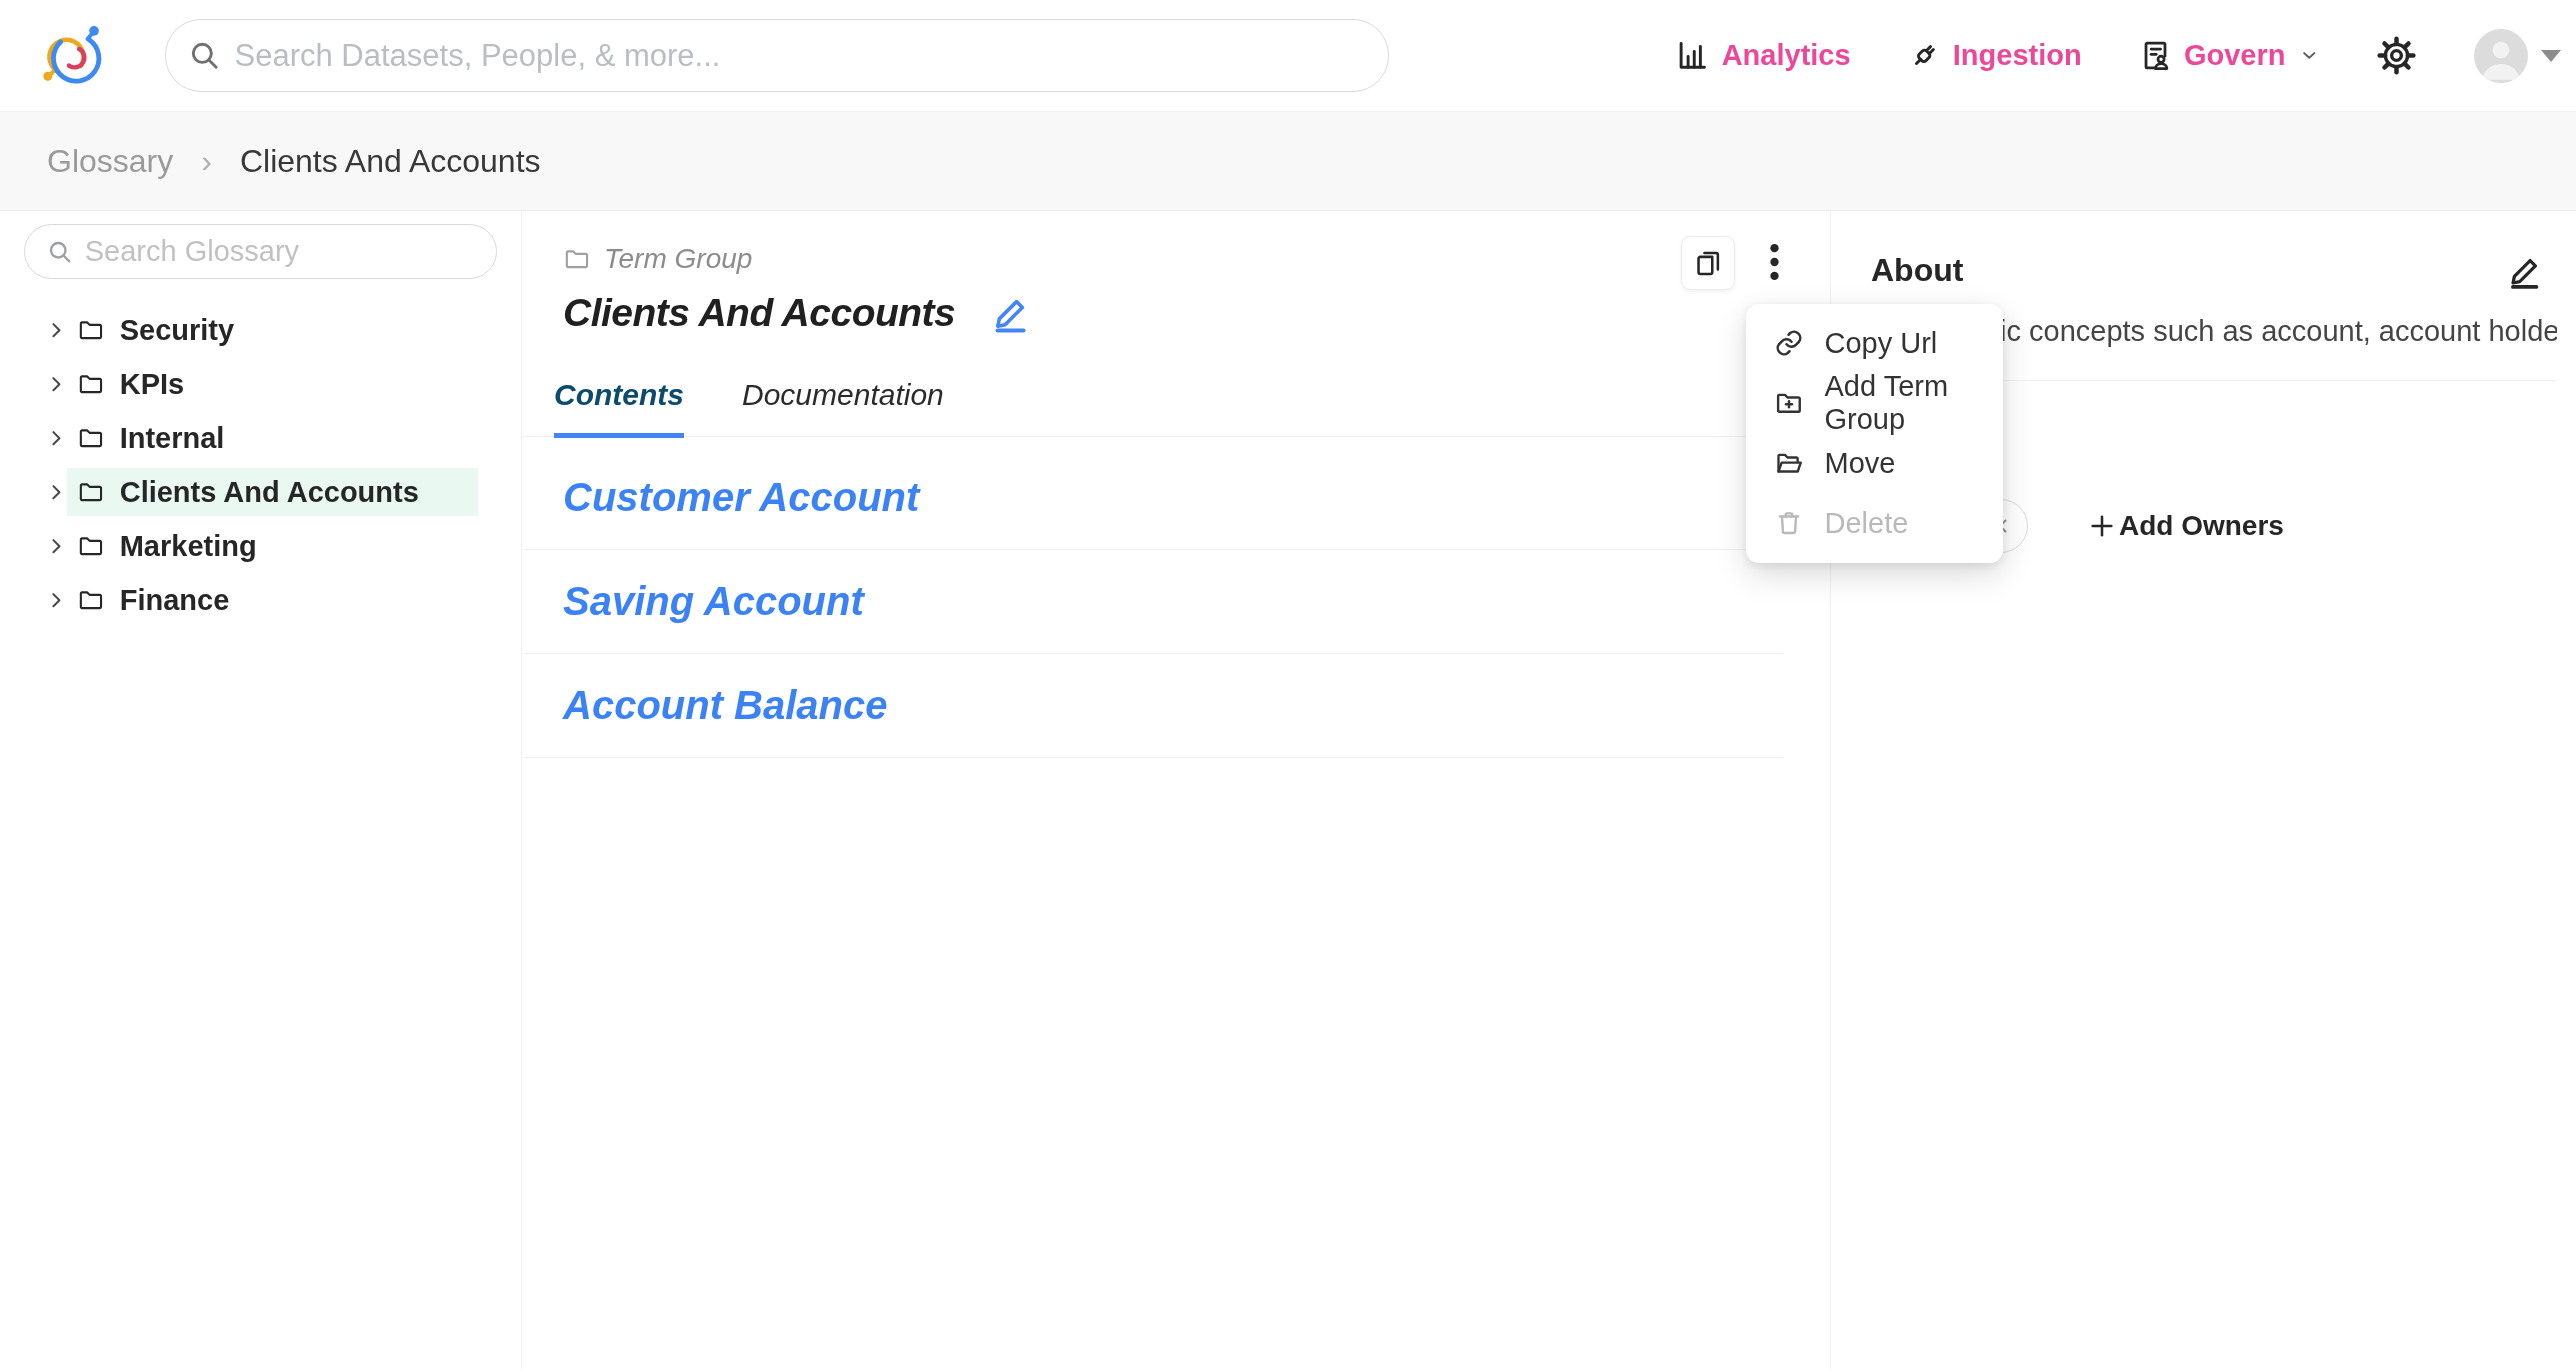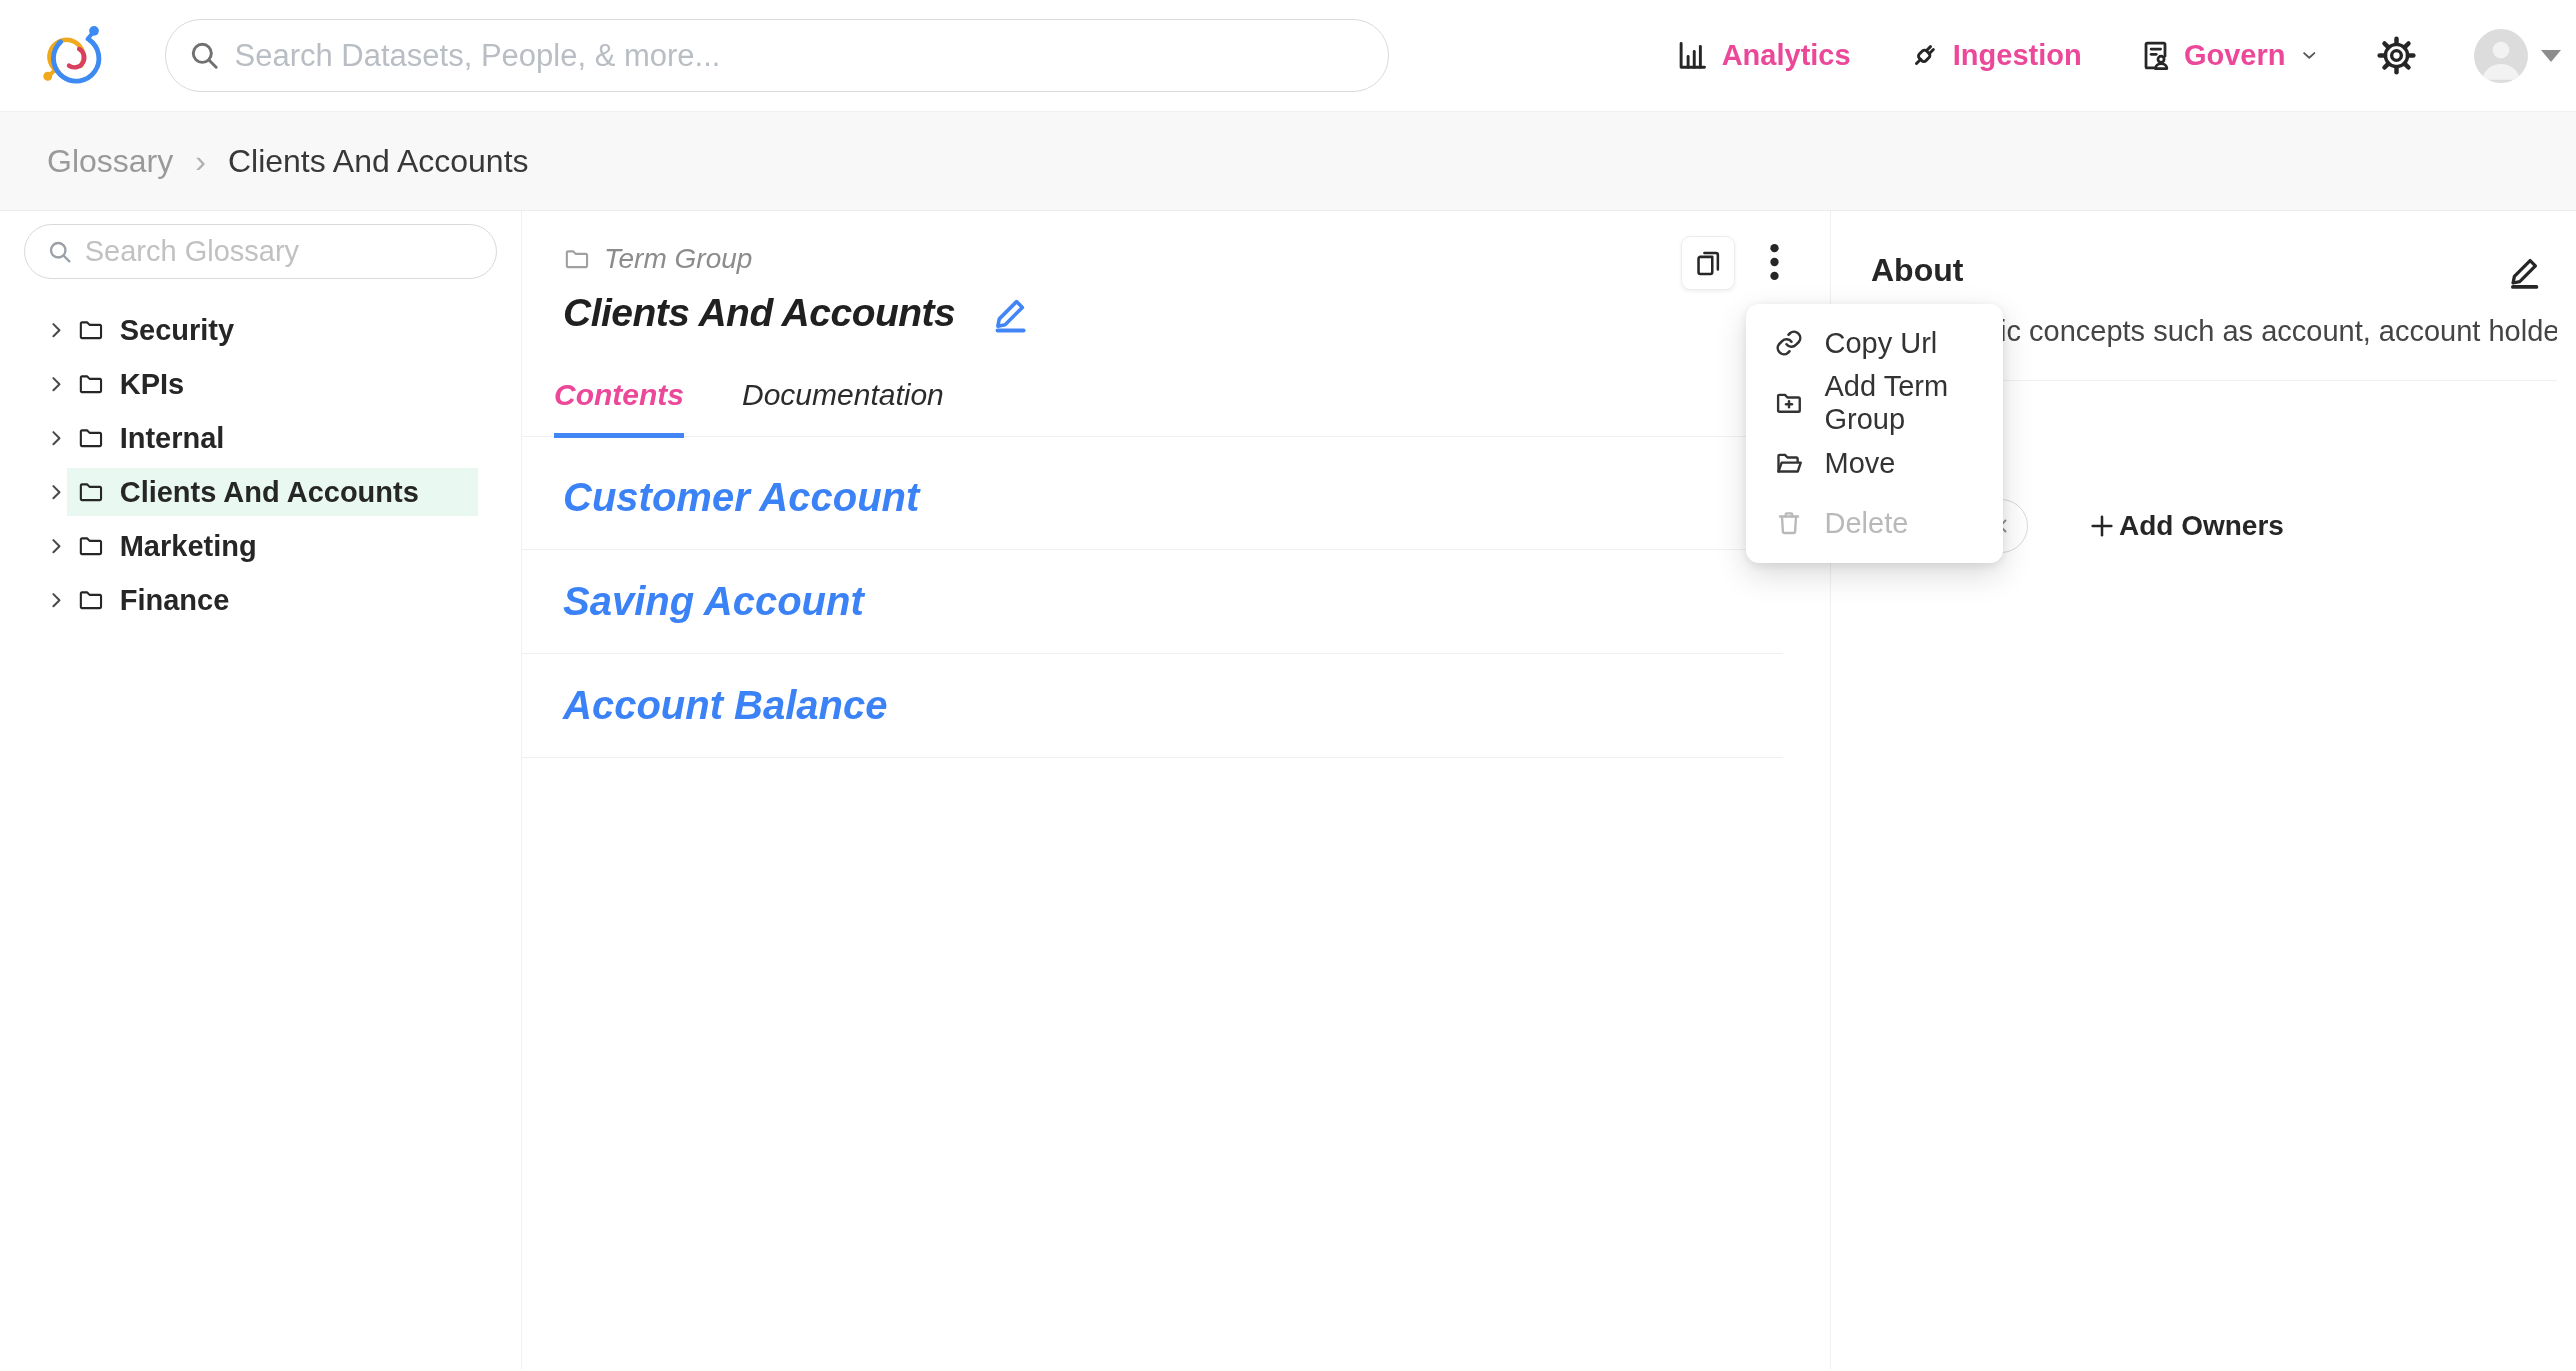--- a/index.html
+++ b/index.html
@@ -40,21 +40,21 @@
   .avatar-wrap { display: flex; align-items: center; gap: 13px; cursor: pointer; }
   .avatar-caret {
     width: 0; height: 0;
     border-left: 10.3px solid transparent; border-right: 10.3px solid transparent;
     border-top: 12px solid #8c8c8c;
   }
 
   
   .breadcrumb-bar {
     height: 99px; background: #f8f8f8; border-bottom: 1.9px solid #ececec;
-    display: flex; align-items: center; padding-left: 47px; gap: 22px;
+    display: flex; align-items: center; padding-left: 47px; gap: 28px;
   }
   .crumb-root { font-size: 32px; color: #9a9a9a; cursor: pointer; }
   .crumb-sep { font-size: 32px; color: #b0b0b0; }
   .crumb-current { font-size: 32px; color: #383838; font-weight: 500; }
 
   
   .content { display: flex; height: 1158px; }
 
   .sidebar { width: 522px; border-right: 1.9px solid #f0f0f0; flex: 0 0 auto; }
   .glossary-search {
@@ -84,21 +84,21 @@
   .title-edit { margin-left: 34px; cursor: pointer; display:flex; }
   .main-actions { position: absolute; top: 25px; left: 1159px; display: flex; align-items: flex-start; }
   .copy-btn {
     width: 54px; height: 54px; border: 1.9px solid #ececec; border-radius: 9.3px;
     background: #fff; display: flex; align-items: center; justify-content: center;
     box-shadow: 0 1.9px 4.7px rgba(0,0,0,0.06); cursor: pointer;
   }
   .dots-btn { margin-left: 18.7px; width: 41px; height: 52px; display: flex; align-items: center; justify-content: center; cursor: pointer; }
   .tabs { margin-top: 43px; border-bottom: 1.9px solid #f0f0f0; display: flex; gap: 58px; padding-left: 32px; }
   .tab { font-size: 30px; padding-bottom: 20.5px; cursor: pointer; font-weight: 500; color: #2b2b2b; border-bottom: 5.6px solid transparent; margin-bottom: -1.9px; }
-  .tab.active { color: #ec4899; font-weight: 600; border-bottom-color: #4285f4; }
+  .tab.active { color: #0c4a6e; font-weight: 600; border-bottom-color: #4285f4; }
   .term-list { margin-top: 9.3px; margin-right: 47px; }
   .term-row { height: 104px; display: flex; align-items: center; padding-left: 41px; border-bottom: 1.9px solid #f0f0f0; cursor: pointer; }
   .term-name { font-size: 40px; font-weight: 600; color: #3b82f6; }
 
   
   .rightpanel { width: 746px; flex: 0 0 auto; border-left: 1.9px solid #f0f0f0; padding: 0 18.7px 0 40px; }
   .about-row { padding-top: 39px; display: flex; align-items: center; justify-content: space-between; }
   .about-heading { font-size: 32px; font-weight: 700; color: #262626; }
   .about-edit { cursor: pointer; display:flex; margin-right: 11.2px; }
   .about-desc { margin-top: 24px; margin-left: 129px; font-size: 29px; color: #454545; white-space: nowrap; overflow: hidden; }

